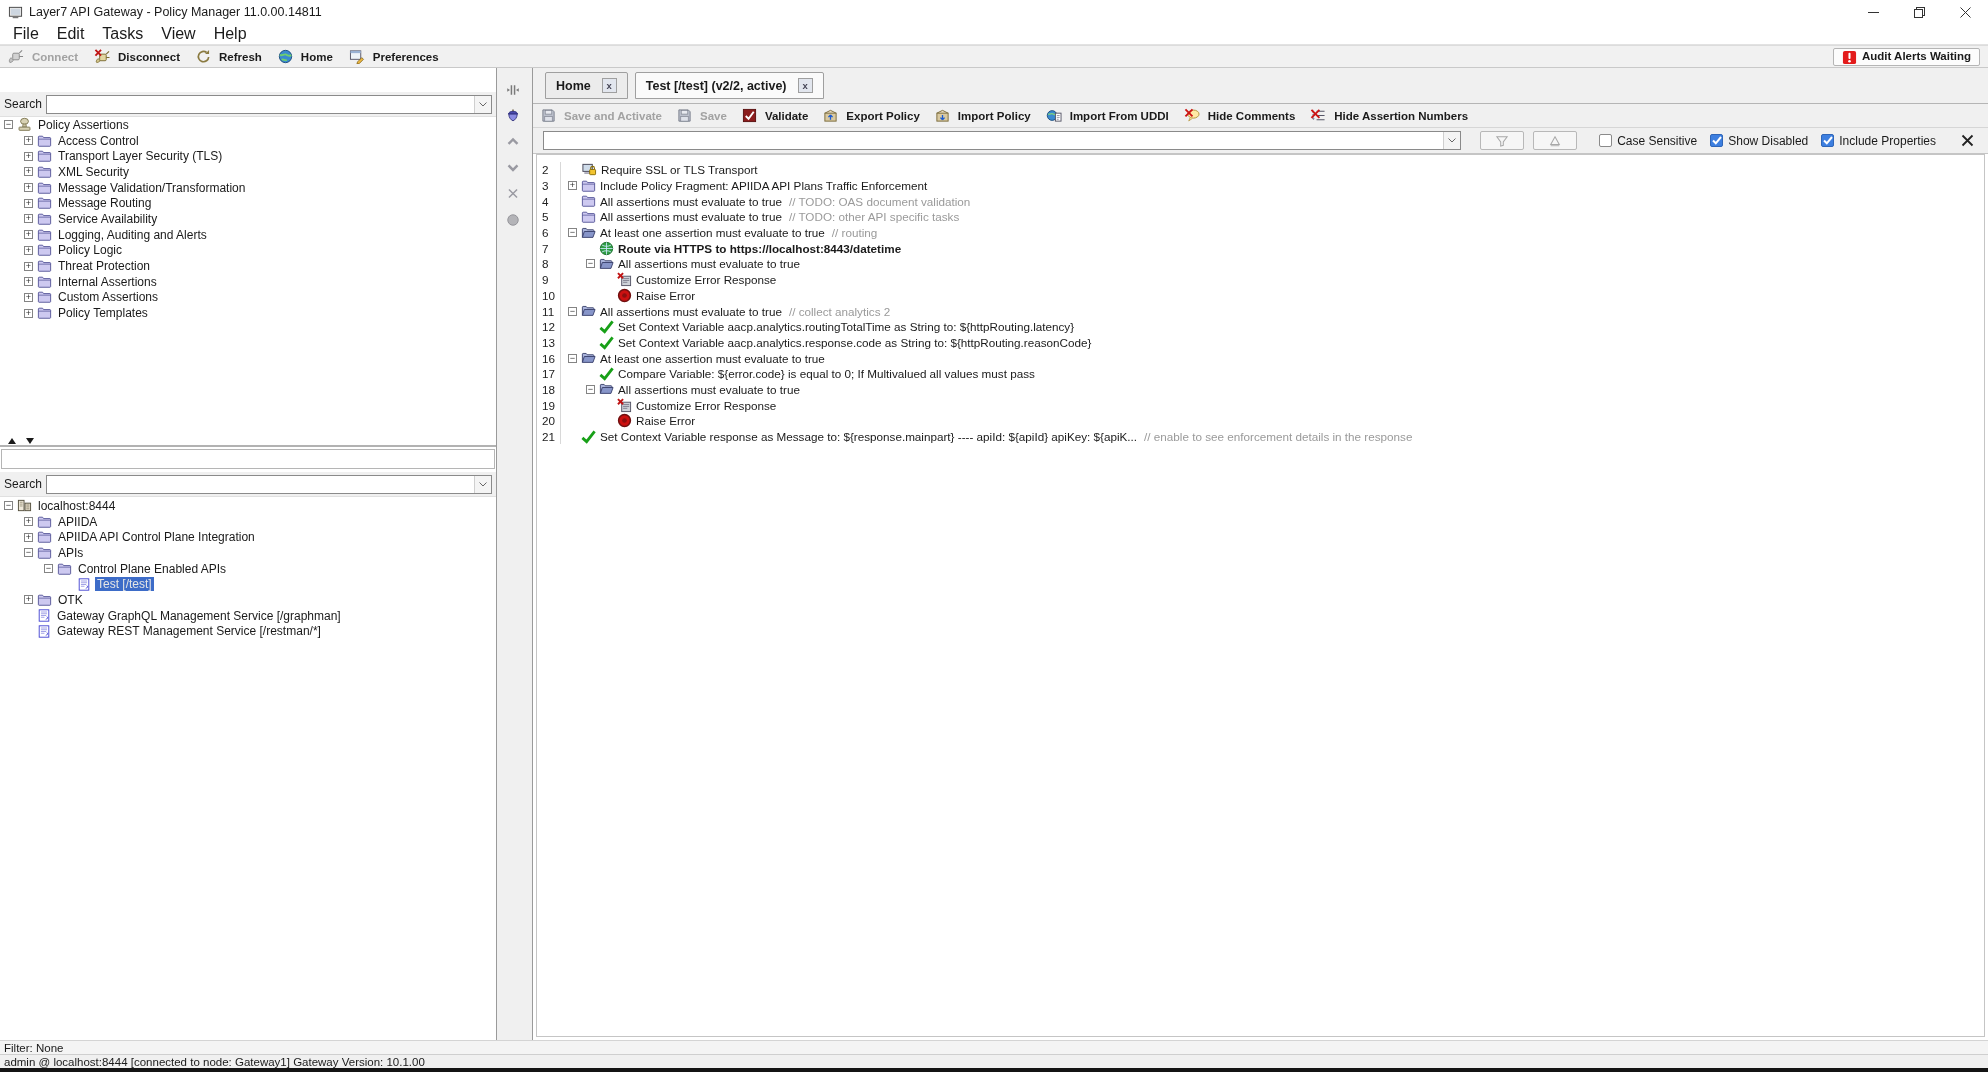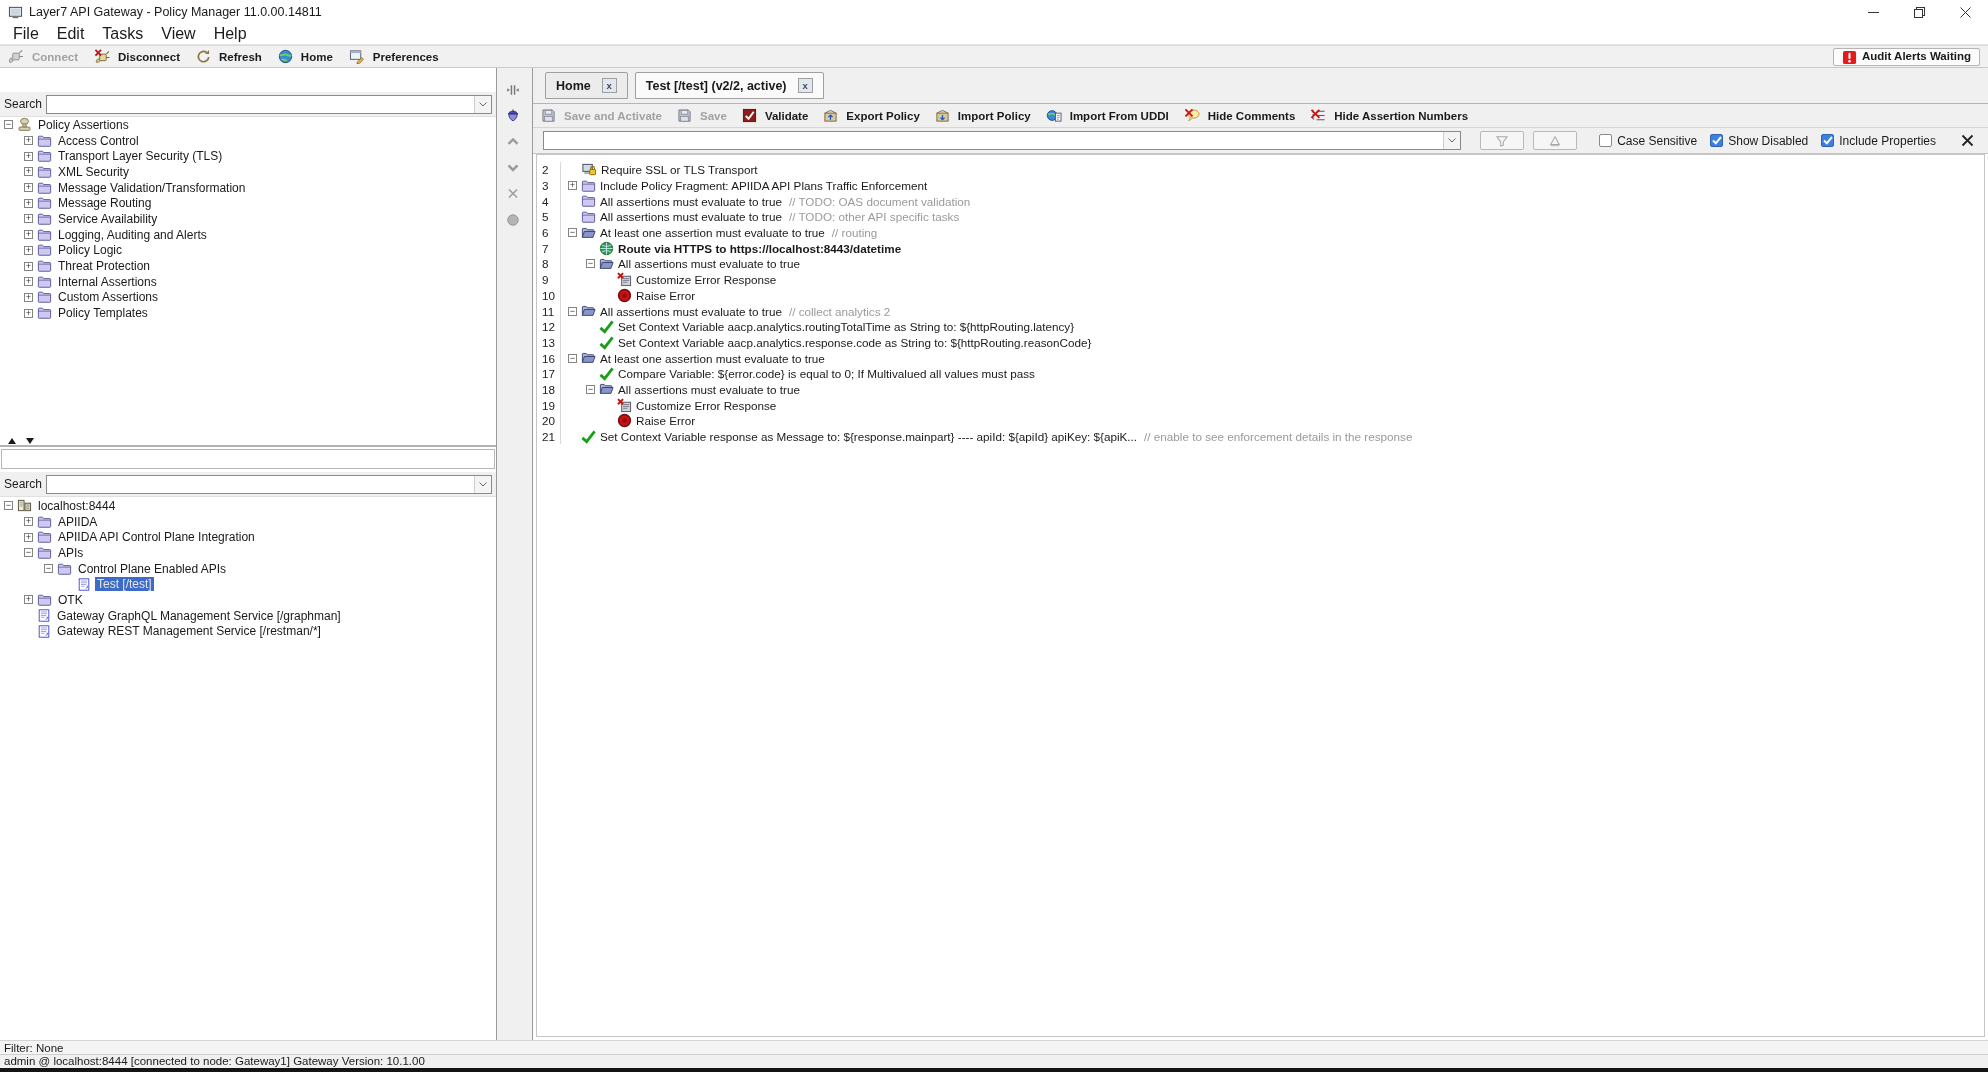--- a/index.html
+++ b/index.html
@@ -81,21 +81,21 @@
   .pnum{flex:none;width:24px;padding-left:5px;border-right:1px solid #d8d8d8;align-self:stretch;
         display:flex;align-items:center;color:#222}
   .pbody{display:flex;align-items:center;padding-left:7px}
   .comment{color:#9a9a9a;margin-left:7px}
   .prow.bold .ptext{font-weight:bold}
   .prow.disabled .ptext{color:#8e8e8e;font-style:italic}
   
   .filterbar{position:absolute;top:1040px;left:0;width:100%;height:14px;background:#f4f4f4;border-top:1px solid #d4d4d4;
              font-size:11.5px;padding-left:4px;display:flex;align-items:center}
   .statusbar{position:absolute;top:1054px;left:0;width:100%;height:14px;background:#f0f0f0;border-top:1px solid #cfcfcf;
-             font-size:11.5px;padding-left:4px;display:flex;align-items:flex-start}
+             font-size:11.5px;padding-left:4px;display:flex;align-items:center}
   .bottom-edge{position:absolute;top:1068px;left:0;width:100%;height:4px;background:#141414}
 </style>
 </head>
 <body>
 
 <div class="titlebar">
   <span class="title-icon">
       <svg width="15" height="15" viewBox="0 0 16 16">
         <rect x="1.5" y="2.5" width="13" height="9.5" fill="#e9e9e9" stroke="#444"></rect>
         <rect x="3" y="4" width="10" height="6.5" fill="#cdd6e0"></rect>

